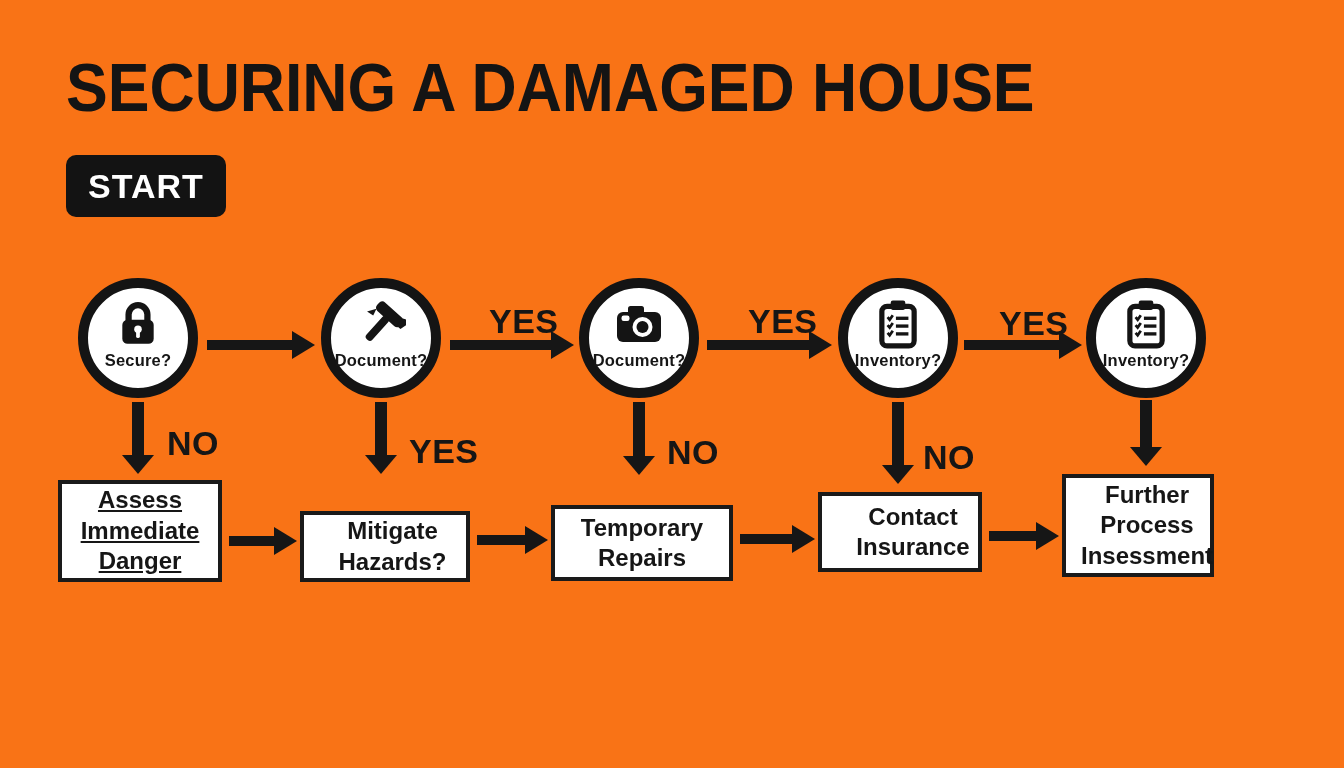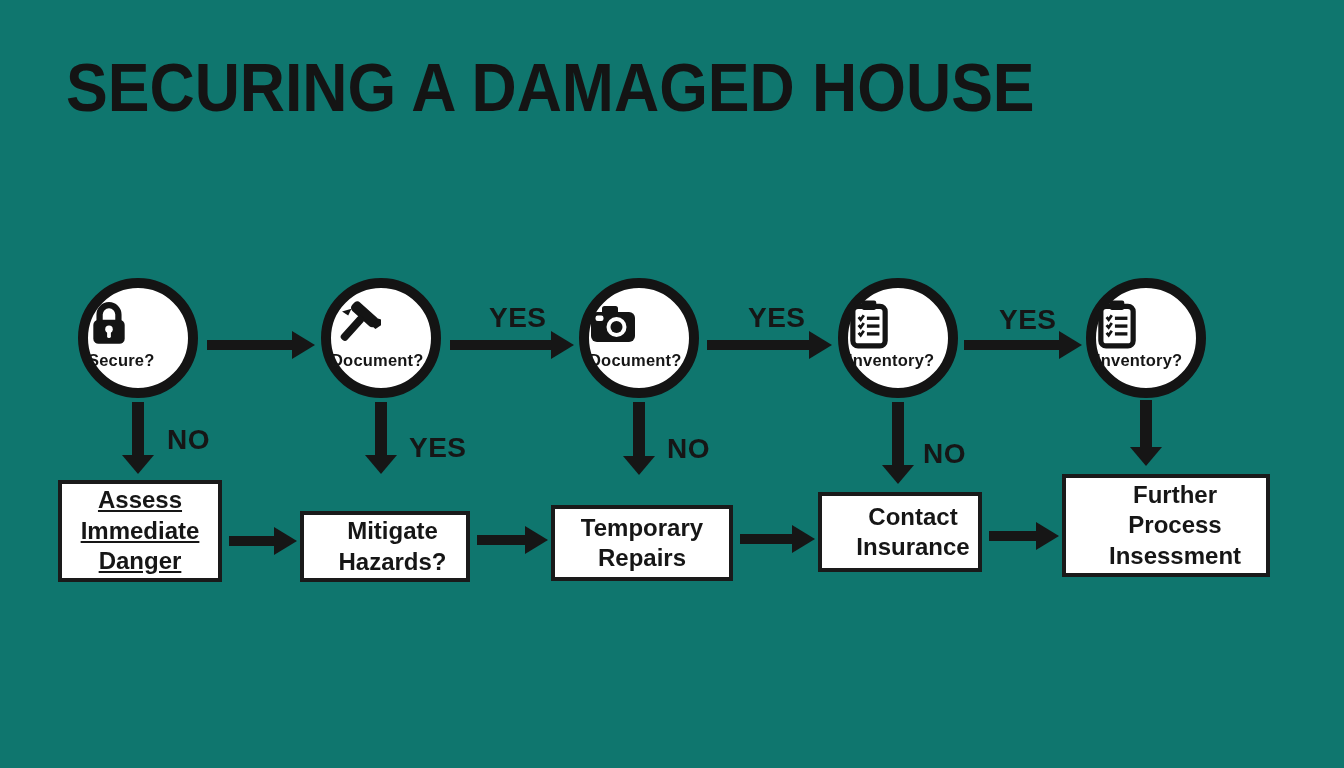--- a/index.html
+++ b/index.html
@@ -1,19 +1,19 @@
 <!DOCTYPE html>
 <html><head>
 <meta charset="utf-8">
 <style>
   html,body { margin:0; padding:0; }
   .canvas {
     position:relative;
     width:1344px; height:768px;
-    background:#0f766e;
+    background:#f97316;
     font-family:"Liberation Sans", sans-serif;
     color:#161616;
     overflow:hidden;
   }
   .title {
     position:absolute; left:66px; top:52px; margin:0;
     font-size:68px; font-weight:700; line-height:1.05;
     letter-spacing:0px; color:#141414;
     transform:scaleX(0.92); transform-origin:left top;
     white-space:nowrap;
@@ -23,34 +23,34 @@
     width:160px; height:62px;
     background:#131313; border-radius:10px;
     color:#ffffff; font-size:34px; font-weight:700; letter-spacing:1px;
     display:flex; align-items:center; justify-content:center;
   }
   .circle {
     position:absolute; top:278px;
     width:100px; height:100px;
     background:#ffffff;
     border:10px solid #141414; border-radius:50%;
-    display:flex; flex-direction:column; align-items:flex-start;
+    display:flex; flex-direction:column; align-items:center;
     box-sizing:content-box;
   }
   .circle .icon-box {
     height:52px; margin-top:10px;
     display:flex; align-items:center; justify-content:center;
   }
   .circle .clabel {
     font-size:16.5px; font-weight:700; letter-spacing:0.2px;
     margin-top:1px; white-space:nowrap;
   }
   .edge-label {
     position:absolute;
-    font-size:28px; font-weight:700; letter-spacing:0.5px;
+    font-size:34px; font-weight:700; letter-spacing:0.5px;
     color:#161616; white-space:nowrap;
   }
   .arrow-right { position:absolute; height:28px; }
   .arrow-right .shaft {
     position:absolute; left:0; right:21px; top:9px; height:10px;
     background:#161616;
   }
   .arrow-right .head {
     position:absolute; right:0; top:0; width:0; height:0;
     border-top:14px solid transparent;
@@ -79,20 +79,21 @@
     padding:4px 6px;
   }
 </style>
 </head>
 <body>
 
 <div class="canvas">
 
   <h1 class="title">SECURING A DAMAGED HOUSE</h1>
 
+  <div class="start">START</div>
 
   <div class="circle" style="left:78px;">
     <span class="icon-box">
       <svg width="42" height="46" viewBox="0 0 40 44">
         <path d="M11 20 V13 a9 9 0 0 1 18 0 V20" fill="none" stroke="#141414" stroke-width="6" stroke-linecap="round"></path>
         <rect x="5" y="18" width="30" height="23" rx="5" fill="#141414"></rect>
         <circle cx="20" cy="27" r="3.6" fill="#ffffff"></circle>
         <rect x="18.2" y="28" width="3.6" height="7.5" rx="1.8" fill="#ffffff"></rect>
       </svg>
     </span>
@@ -202,21 +203,21 @@
 
   <div class="edge-label" style="left:167px; top:424px;">NO</div>
   <div class="edge-label" style="left:409px; top:432px;">YES</div>
   <div class="edge-label" style="left:667px; top:433px;">NO</div>
   <div class="edge-label" style="left:923px; top:438px;">NO</div>
 
   <div class="action-box" style="left:58px;  top:480px; width:164px; height:102px;text-decoration:underline;">Assess Immediate Danger</div>
   <div class="action-box" style="left:300px; top:511px; width:170px; height:71px;padding-left:21px;">Mitigate Hazards?</div>
   <div class="action-box" style="left:551px; top:505px; width:182px; height:76px;">Temporary Repairs</div>
   <div class="action-box" style="left:818px; top:492px; width:164px; height:80px;padding-left:32px;">Contact Insurance</div>
-  <div class="action-box" style="left:1062px;top:474px; width:208px; height:103px;padding-left:24px;">Further Process Insessment</div>
+  <div class="action-box" style="left:1062px;top:474px; width:152px; height:103px;padding-left:24px;">Further Process Insessment</div>
 
   <div class="arrow-right" style="left:229px; top:527px; width:68px;">
     <span class="shaft"></span>
       <span class="head"></span>
   </div>
   <div class="arrow-right" style="left:477px; top:526px; width:71px;">
     <span class="shaft"></span>
       <span class="head"></span>
   </div>
   <div class="arrow-right" style="left:740px; top:525px; width:75px;">

